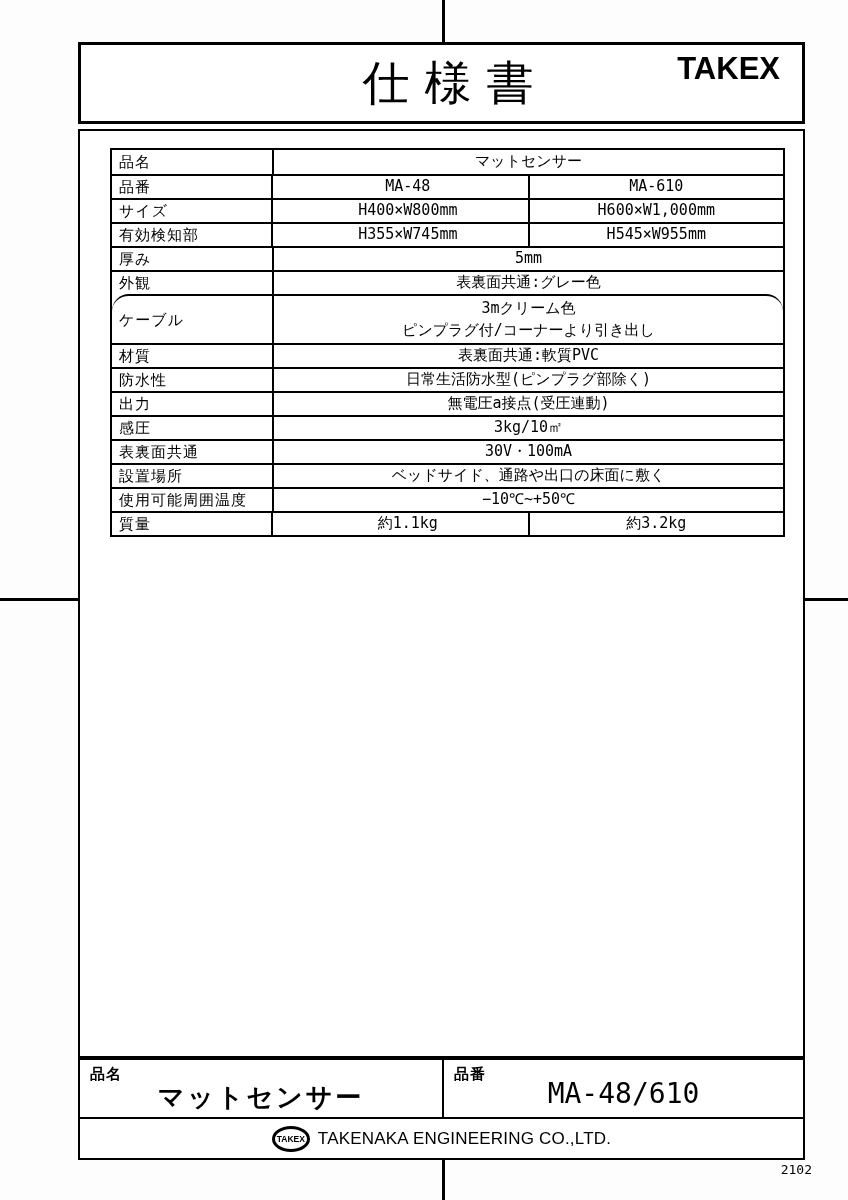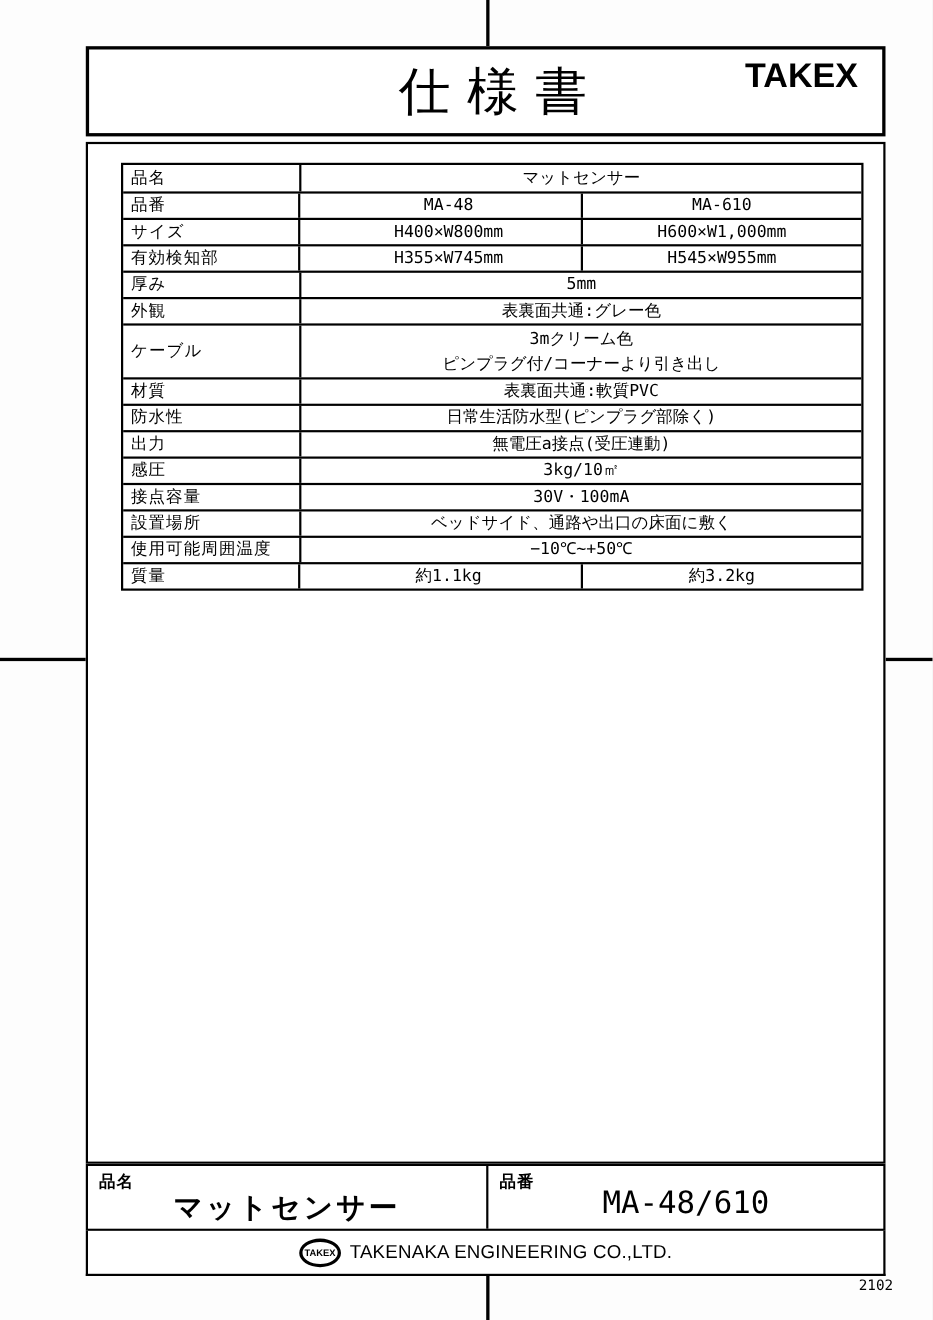--- a/index.html
+++ b/index.html
@@ -59,21 +59,21 @@
   
   .spec-table {
     position: absolute;
     left: 110px; top: 148px;
     width: 675px;
     border: 2px solid #000;
     background: #fff;
   }
   .trow { display: flex; border-top: 2px solid #000; min-height: 24px; }
   .trow:first-child { border-top: none; }
-  .trow.tall { min-height: 49px; }
+  .trow.tall { min-height: 49px; border-radius: 17px; }
   .tcell { display: flex; align-items: center; justify-content: center; font-size: 15px; line-height: 1.45; }
   .tlabel {
     width: 160px;
     justify-content: flex-start;
     padding-left: 7px;
     letter-spacing: 1px;
   }
   .tval, .tspan, .tval2 {
     border-left: 2px solid #000;
     font-family: "DejaVu Sans Mono", "Liberation Sans", monospace, sans-serif;
@@ -219,21 +219,21 @@
       </div>
       <div class="trow">
         <div class="tcell tlabel">出力</div>
         <div class="tcell tspan">無電圧a接点(受圧連動)</div>
       </div>
       <div class="trow">
         <div class="tcell tlabel">感圧</div>
         <div class="tcell tspan">3kg/10㎡</div>
       </div>
       <div class="trow">
-        <div class="tcell tlabel">接点容量</div>
+        <div class="tcell tlabel">表裏面共通</div>
         <div class="tcell tspan">30V・100mA</div>
       </div>
       <div class="trow">
         <div class="tcell tlabel">設置場所</div>
         <div class="tcell tspan">ベッドサイド、通路や出口の床面に敷く</div>
       </div>
       <div class="trow">
         <div class="tcell tlabel">使用可能周囲温度</div>
         <div class="tcell tspan">−10℃~+50℃</div>
       </div>

